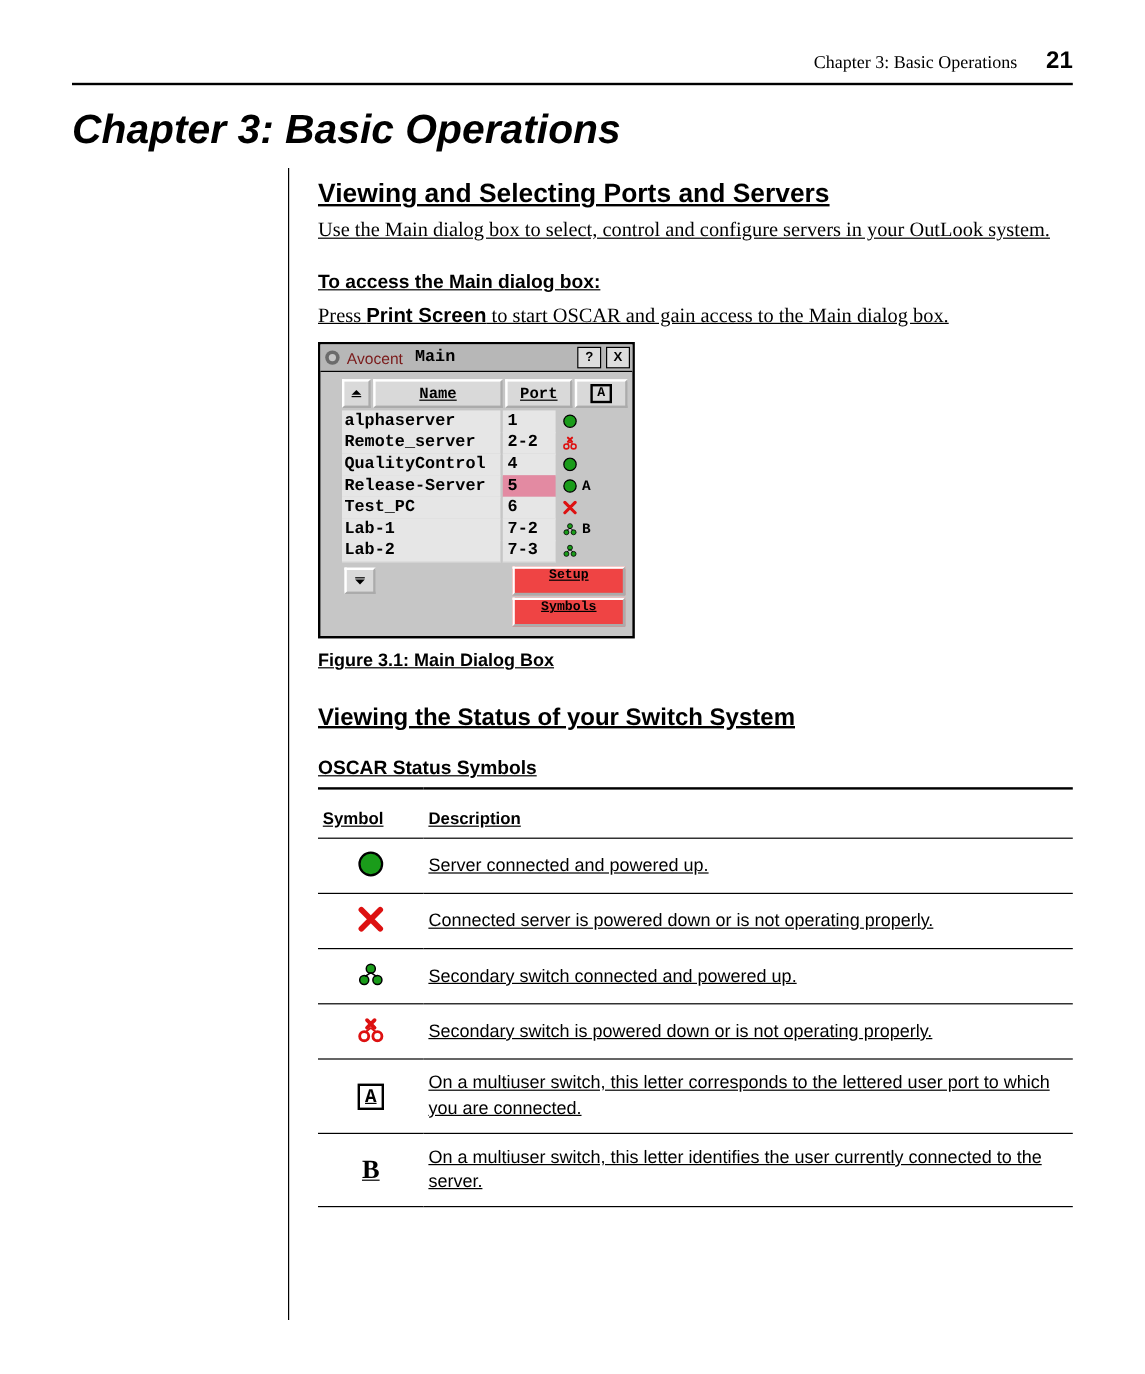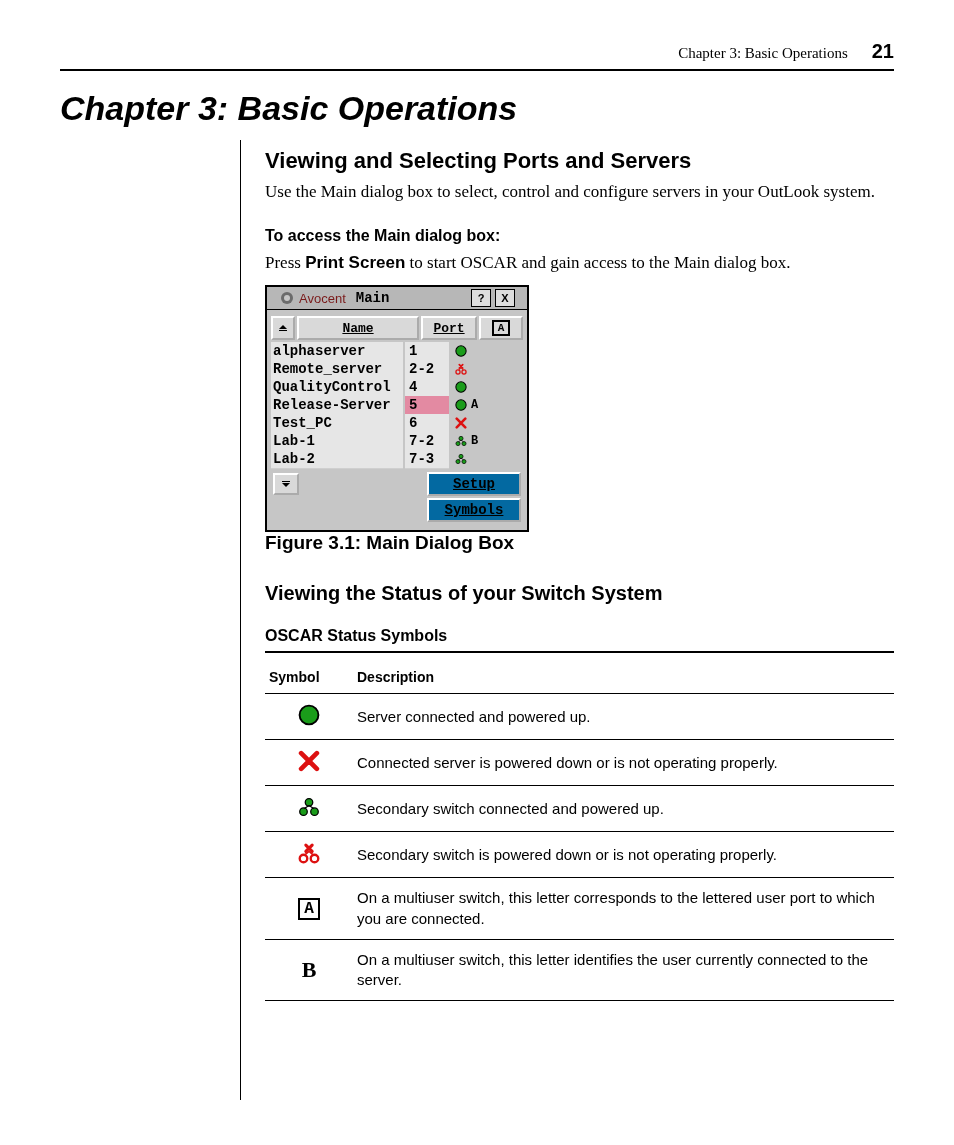--- a/index.html
+++ b/index.html
@@ -31,20 +31,21 @@
   }
   h1.chapter {
     font-family: Helvetica, Arial, sans-serif;
     font-style: italic;
     font-weight: 800;
     font-size: 34px;
     margin: 0 0 12px 0;
   }
   .two-col {
     display: flex;
+    text-decoration: underline;
   }
   .left-rule {
     width: 180px;
     flex: 0 0 180px;
     border-right: 1px solid #000;
     min-height: 960px;
     margin-right: 24px;
   }
   .content {
     flex: 1;
@@ -70,53 +71,54 @@
   p.body {
     font-family: Georgia, serif;
     font-size: 17px;
     line-height: 1.45;
     margin: 4px 0 10px 0;
   }
   p.body b { font-family: Helvetica, Arial, sans-serif; font-weight:800;}
   .figcap {
     font-family: Helvetica, Arial, sans-serif;
     font-weight: 700;
-    font-size: 19px;
+    font-size: 15px;
+    margin-top: 10px;
   }
 
   
   .dialog {
     display:inline-block;
     border: 2px solid #000;
     background:#c6c6c6;
     width: 260px;
     font-family: "Courier New", monospace;
     font-size: 14px;
     font-weight: bold;
   }
   .dlg-title {
     display:flex;
     align-items:center;
     background:#b7b7b7;
     border-bottom:1px solid #000;
-    padding:2px 12px;
+    padding:2px 2px;
     gap:4px;
   }
   .dlg-title .logo {
     width:16px;height:16px;display:inline-block;
   }
   .dlg-title .brand { font-family: Arial,sans-serif; font-weight:400; color:#7a1a1a; font-size:13px;}
   .dlg-title .ti { margin-left:6px;}
   .spacer { flex:1; }
   .winbtn {
     width:18px;height:16px;border:1px solid #000;background:#ddd;
     display:inline-flex;align-items:center;justify-content:center;
     font-family:Arial,sans-serif;font-size:11px;font-weight:bold;
   }
-  .dlg-body { padding:6px 2px 2px 2px; }
+  .dlg-body { padding:6px 2px 2px 16px; }
   .headrow { display:flex; gap:2px; padding:0 2px 2px 2px;}
   .hbtn {
     background:#d9d9d9;border:2px outset #fff;
     height:20px;display:flex;align-items:center;justify-content:center;
     font-family:"Courier New",monospace;font-weight:bold;font-size:13px;
   }
   .hbtn.sm{width:20px;}
   .hbtn.name{flex:1;}
   .hbtn.port{width:52px;}
   .hbtn.st{width:40px;}
@@ -125,23 +127,23 @@
   .drow .nm { width:130px; padding-left:2px; background:#e6e6e6; height:100%; display:flex; align-items:center; border-bottom:1px solid #cfcfcf;}
   .drow .pt { width:40px; padding-left:4px; background:#e6e6e6; height:100%; display:flex; align-items:center; border-bottom:1px solid #cfcfcf; margin-left:2px;}
   .drow .pt.sel { background:#e38aa2; }
   .drow .st { flex:1; padding-left:6px; display:flex; align-items:center; gap:4px; height:100%;}
   .ic { width:12px;height:12px;display:inline-block;}
   .letter { font-family:"Courier New",monospace; font-weight:bold; font-size:12px;}
   .dlg-foot { display:flex; justify-content:flex-end; flex-direction:column; align-items:flex-end; gap:2px; padding:4px 4px 6px 4px;}
   .footrow { display:flex; width:100%; align-items:center;}
   .footrow .sc{ width:22px;height:18px;border:2px outset #fff;background:#d9d9d9;display:flex;align-items:center;justify-content:center;}
   .btn3d {
-    width:90px;height:20px;border:2px outset #fff;background:#0369a1;
-    display:flex;align-items:center;justify-content:center;
-    font-family:"Courier New",monospace;font-weight:bold;font-size:14px;
+    width:90px;height:20px;border:2px outset #fff;background:#ef4444;
+    display:flex;justify-content:center;
+    font-family:"Courier New",monospace;font-weight:bold;font-size:11px;
   }
 
   
   table.symtab { border-collapse: collapse; width:100%; font-family: Helvetica, Arial, sans-serif; font-size:14px;}
   table.symtab th { text-align:left; font-weight:800; padding:16px 4px 8px 4px;}
   table.symtab td { padding:10px 4px; }
   table.symtab thead tr { border-top:2px solid #000; border-bottom:1px solid #000;}
   table.symtab tbody tr { border-bottom:1px solid #000;}
   table.symtab td.sy { width:80px; text-align:center; vertical-align:middle;}
   table.symtab td.de { font-family: Helvetica,Arial,sans-serif; font-size:15px; line-height:1.35;}

